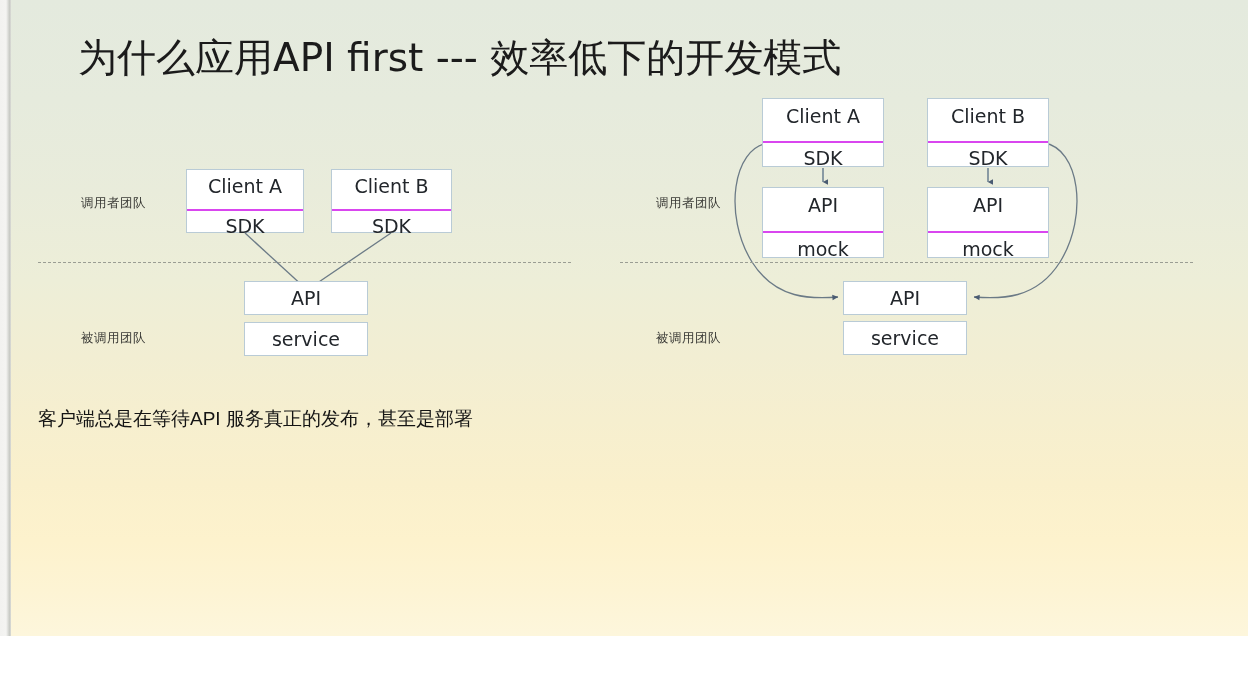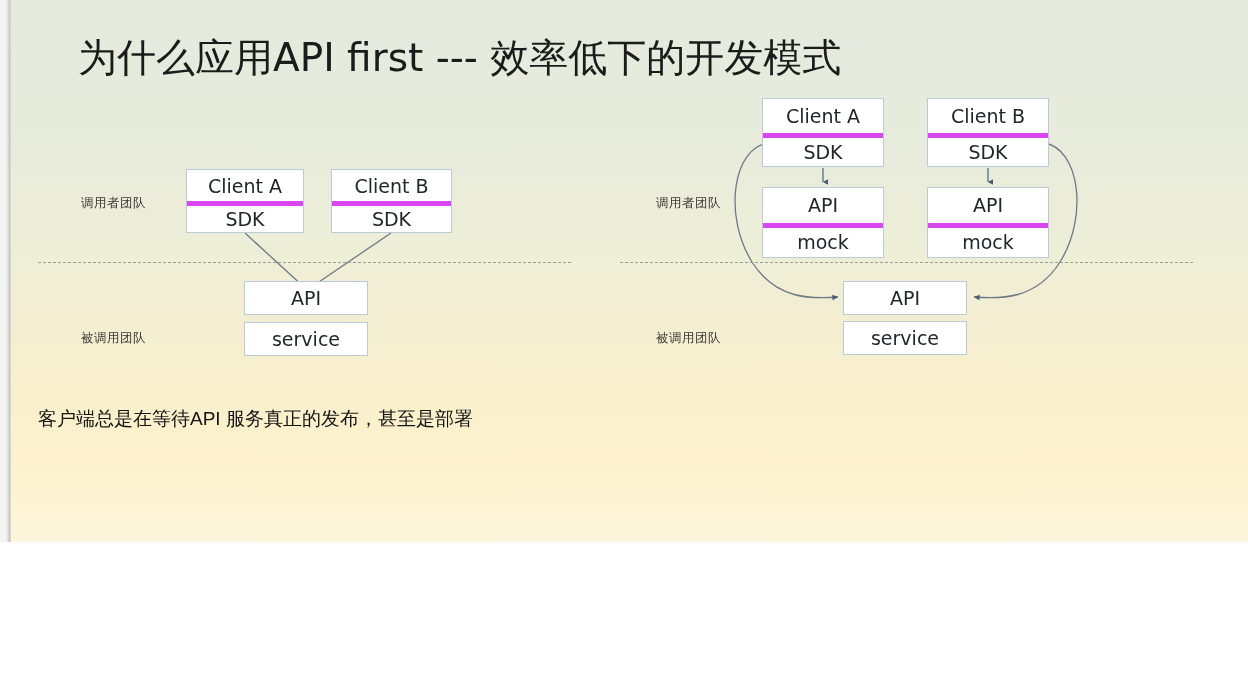--- a/index.html
+++ b/index.html
@@ -10,21 +10,21 @@
   body {
     width: 1248px;
     height: 698px;
     overflow: hidden;
     font-family: "Liberation Sans", "DejaVu Sans", sans-serif;
   }
 
   #slide {
     position: relative;
     width: 1248px;
-    height: 542px;
+    height: 636px;
     background: linear-gradient(to bottom,
         #e4eade 0%,
         #e6ebdd 16%,
         #e9ecdb 30%,
         #edeed8 44%,
         #f2eed3 56%,
         #f6efcf 66%,
         #faf0cc 76%,
         #fdf2cd 85%,
         #fdf4d4 93%,
@@ -85,21 +85,22 @@
     height: 50%;
     display: flex;
     align-items: center;
     justify-content: center;
     font-size: 19px;
     color: #22262b;
     box-sizing: border-box;
     font-family: "DejaVu Sans", "Liberation Sans", sans-serif;
   }
   .box .cell.second {
-    border-top: 5px solid #d946ef;
+    border-top: 2px solid #d946ef;
+    margin-top: 8px;
   }
   .box.single {
     display: flex;
     align-items: center;
     justify-content: center;
     font-size: 19px;
     color: #22262b;
     font-family: "DejaVu Sans", "Liberation Sans", sans-serif;
   }
 

